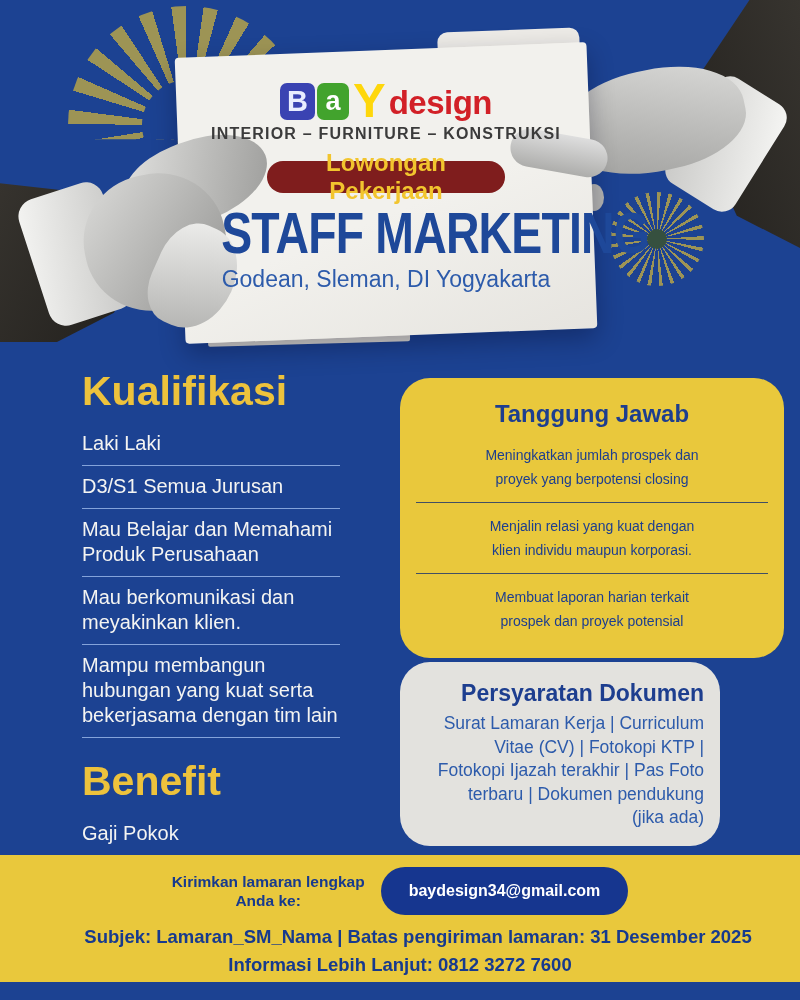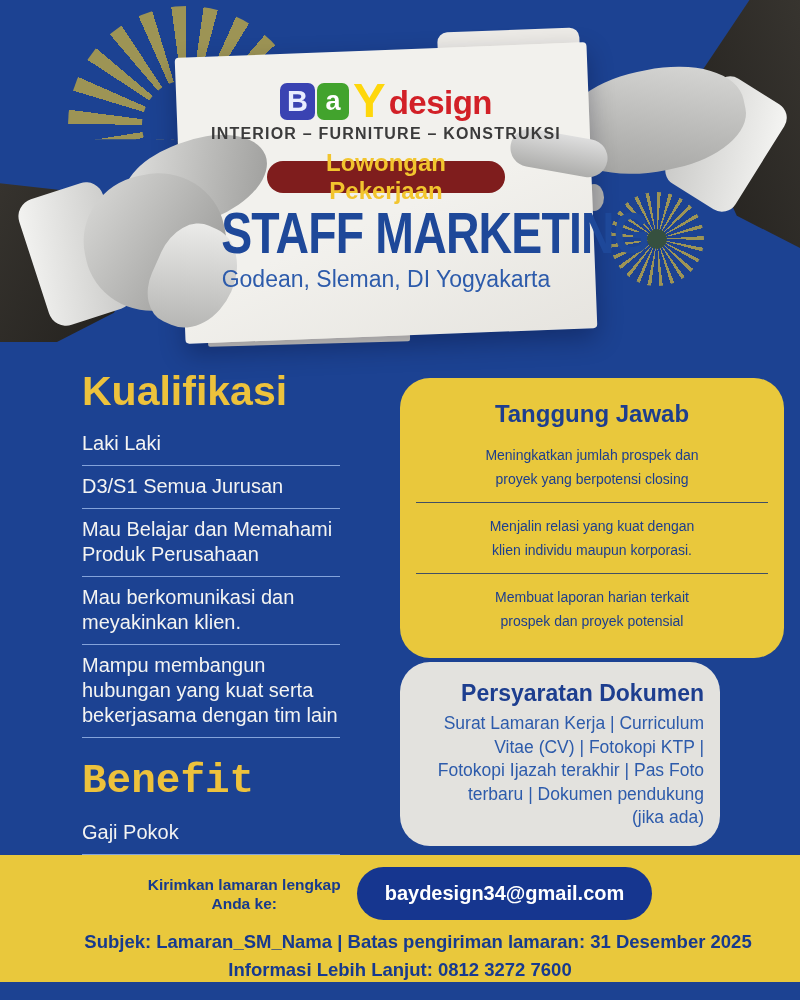--- a/index.html
+++ b/index.html
@@ -86,41 +86,41 @@
   .logo-word { color:#d22027; font-size:33px; font-weight:bold; letter-spacing:-.5px; line-height:34px; }
   .logo-tagline { margin-top:5px; font-size:16px; font-weight:bold; color:#3b3b3b; letter-spacing:1.2px; }
   .badge { margin:18px auto 0; width:238px; height:32px; background:#7f1d1d; border-radius:28px;
     color:#f2c52e; font-size:24px; font-weight:bold; display:flex; align-items:center; justify-content:center; }
   .job-title { margin-top:6px; font-size:58px; font-weight:bold; color:#1e4899;
     letter-spacing:-1px; transform:scaleX(.8); white-space:nowrap; }
   .location { margin-top:0px; font-size:23px; color:#2d5bab; }
   
   .left-col { position:absolute; left:82px; top:368px; width:258px; z-index:5; color:#f4f4f2; }
   .section-heading { font-size:41px; font-weight:bold; color:#edc23c; margin:0 0 8px; }
-  .benefit-heading { margin-top:20px;font-family:Liberation Mono, monospace; }
+  .benefit-heading { margin-top:20px; }
   .list-item { font-size:20px; line-height:25px; padding:8px 0 9px;
     border-bottom:1.6px solid rgba(150,180,230,.85); white-space:pre-line; }
   .benefit-list .list-item:last-child { border-bottom:none; }
   
   .tj-box { position:absolute; left:400px; top:378px; width:384px; border-radius:30px;
     background:#e9c83c; z-index:5; padding:22px 16px 14px; box-sizing:border-box;
     text-align:center; color:#1d3e8f; }
   .tj-heading { font-size:24px; font-weight:bold; margin-bottom:4px; }
   .tj-item { font-size:14px; line-height:24px; padding:11px 6px; white-space:pre-line; }
   .tj-item + .tj-item { border-top:1.5px solid rgba(23,49,110,.8); }
   .doc-box { position:absolute; left:400px; top:662px; width:320px; border-radius:30px;
     background:#e3e2de; z-index:5; padding:18px 16px 16px; box-sizing:border-box; text-align:right; }
   .doc-heading { font-size:23px; font-weight:bold; color:#1d3e8f; margin-bottom:5px; }
   .doc-body { font-size:17.5px; line-height:23.5px; color:#2d5bab; white-space:pre-line; }
   
   .footer { position:absolute; left:0; top:855px; width:800px; height:127px; background:#e9c83c; z-index:5; }
   .send-row { display:flex; justify-content:center; align-items:center; gap:16px; padding-top:12px; }
   .send-label { font-size:15.5px; font-weight:bold; color:#173a8e; text-align:center;
     white-space:pre-line; line-height:19px; }
-  .email-pill { background:#16368f; color:#ffffff; font-weight:bold; font-size:20px;
+  .email-pill { background:#16368f; color:#ffffff; font-weight:bold; font-size:16px;
     padding:15px 28px; border-radius:30px; }
   .subject-line { text-align:center; font-size:18.5px; font-weight:bold; color:#173a8e; margin-top:11px;padding-left:36px; }
   .info-line { text-align:center; font-size:18.5px; font-weight:bold; color:#173a8e; margin-top:6px; }
 </style>
 </head>
 <body>
 
 <div class="page">
 
   <div class="starburst starburst-left"></div>

